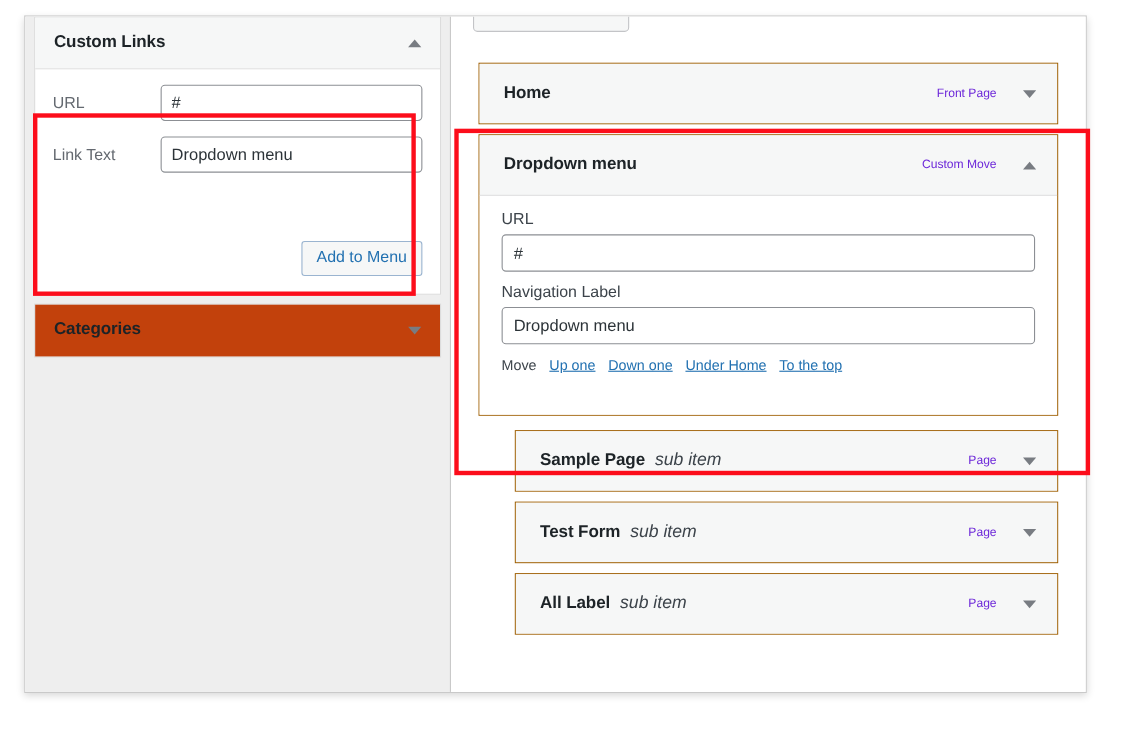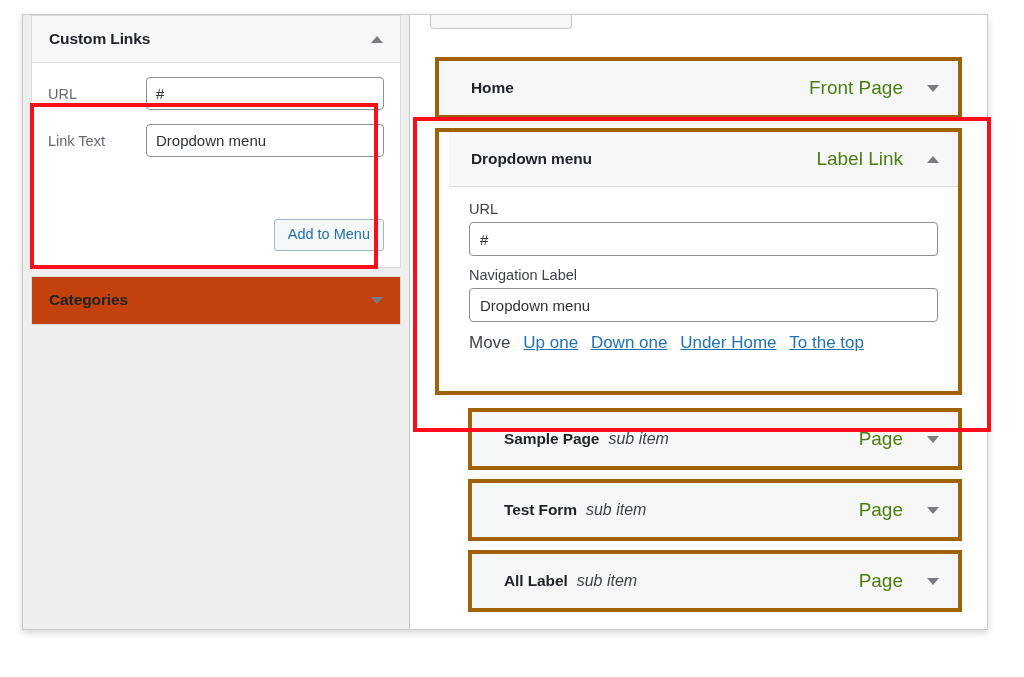--- a/index.html
+++ b/index.html
@@ -143,25 +143,24 @@
     border: 1px solid #c3c4c7;
     border-radius: 4px;
     background: #f6f7f7;
     box-sizing: border-box;
   }
 
   .menu-list {
     padding: 42px 25px 0 25px;
   }
   .menu-item {
-    border: 4px solid #a16207;
+    border: 1px solid #a16207;
     background: #f6f7f7;
     box-sizing: border-box;
     margin-bottom: 9px;
-    padding-left: 10px;
   }
   .menu-item.open { background: #ffffff; }
   .mi-header {
     height: 54px;
     display: flex;
     align-items: center;
     padding: 0 19px 0 22px;
     box-sizing: border-box;
     background: #f6f7f7;
   }
@@ -173,22 +172,22 @@
   }
   .mi-sub {
     font-size: 16px;
     font-style: italic;
     color: #3c434a;
     margin-left: 9px;
     font-weight: normal;
   }
   .mi-spacer { flex: 1; }
   .mi-type {
-    font-size: 19px;
-    color: #4d7c0f;
+    font-size: 11px;
+    color: #6d28d9;
     margin-right: 24px;
   }
 
   .mi-body {
     background: #ffffff;
     padding: 14px 20px 16px 20px;
     border-top: 1px solid #dcdcde;
   }
   .f-label {
     font-size: 14.5px;
@@ -204,21 +203,21 @@
     background: #ffffff;
     font-family: "Liberation Sans", sans-serif;
     font-size: 15px;
     color: #2c3338;
     padding: 0 10px;
     box-sizing: border-box;
     margin-bottom: 11px;
     outline: none;
   }
   .move-row {
-    font-size: 17px;
+    font-size: 13px;
     color: #3c434a;
     margin-top: 10px;
     margin-bottom: 22px;
   }
   .move-row a {
     color: #2271b1;
     text-decoration: underline;
     margin-left: 8px;
     cursor: pointer;
   }
@@ -303,21 +302,21 @@
             <span class="mi-spacer"></span>
             <span class="mi-type">Front Page</span>
             <span class="caret down"></span>
           </div>
         </div>
 
         <div class="menu-item open">
           <div class="mi-header">
             <span class="mi-title">Dropdown menu</span>
             <span class="mi-spacer"></span>
-            <span class="mi-type">Label Link</span>
+            <span class="mi-type">Custom Move</span>
             <span class="caret up"></span>
           </div>
           <div class="mi-body">
             <div class="f-label">URL</div>
             <input class="f-input" type="text" value="#" style="">
 
             <div class="f-label">Navigation Label</div>
             <input class="f-input" type="text" value="Dropdown menu" style="">
 
             <div class="move-row">

